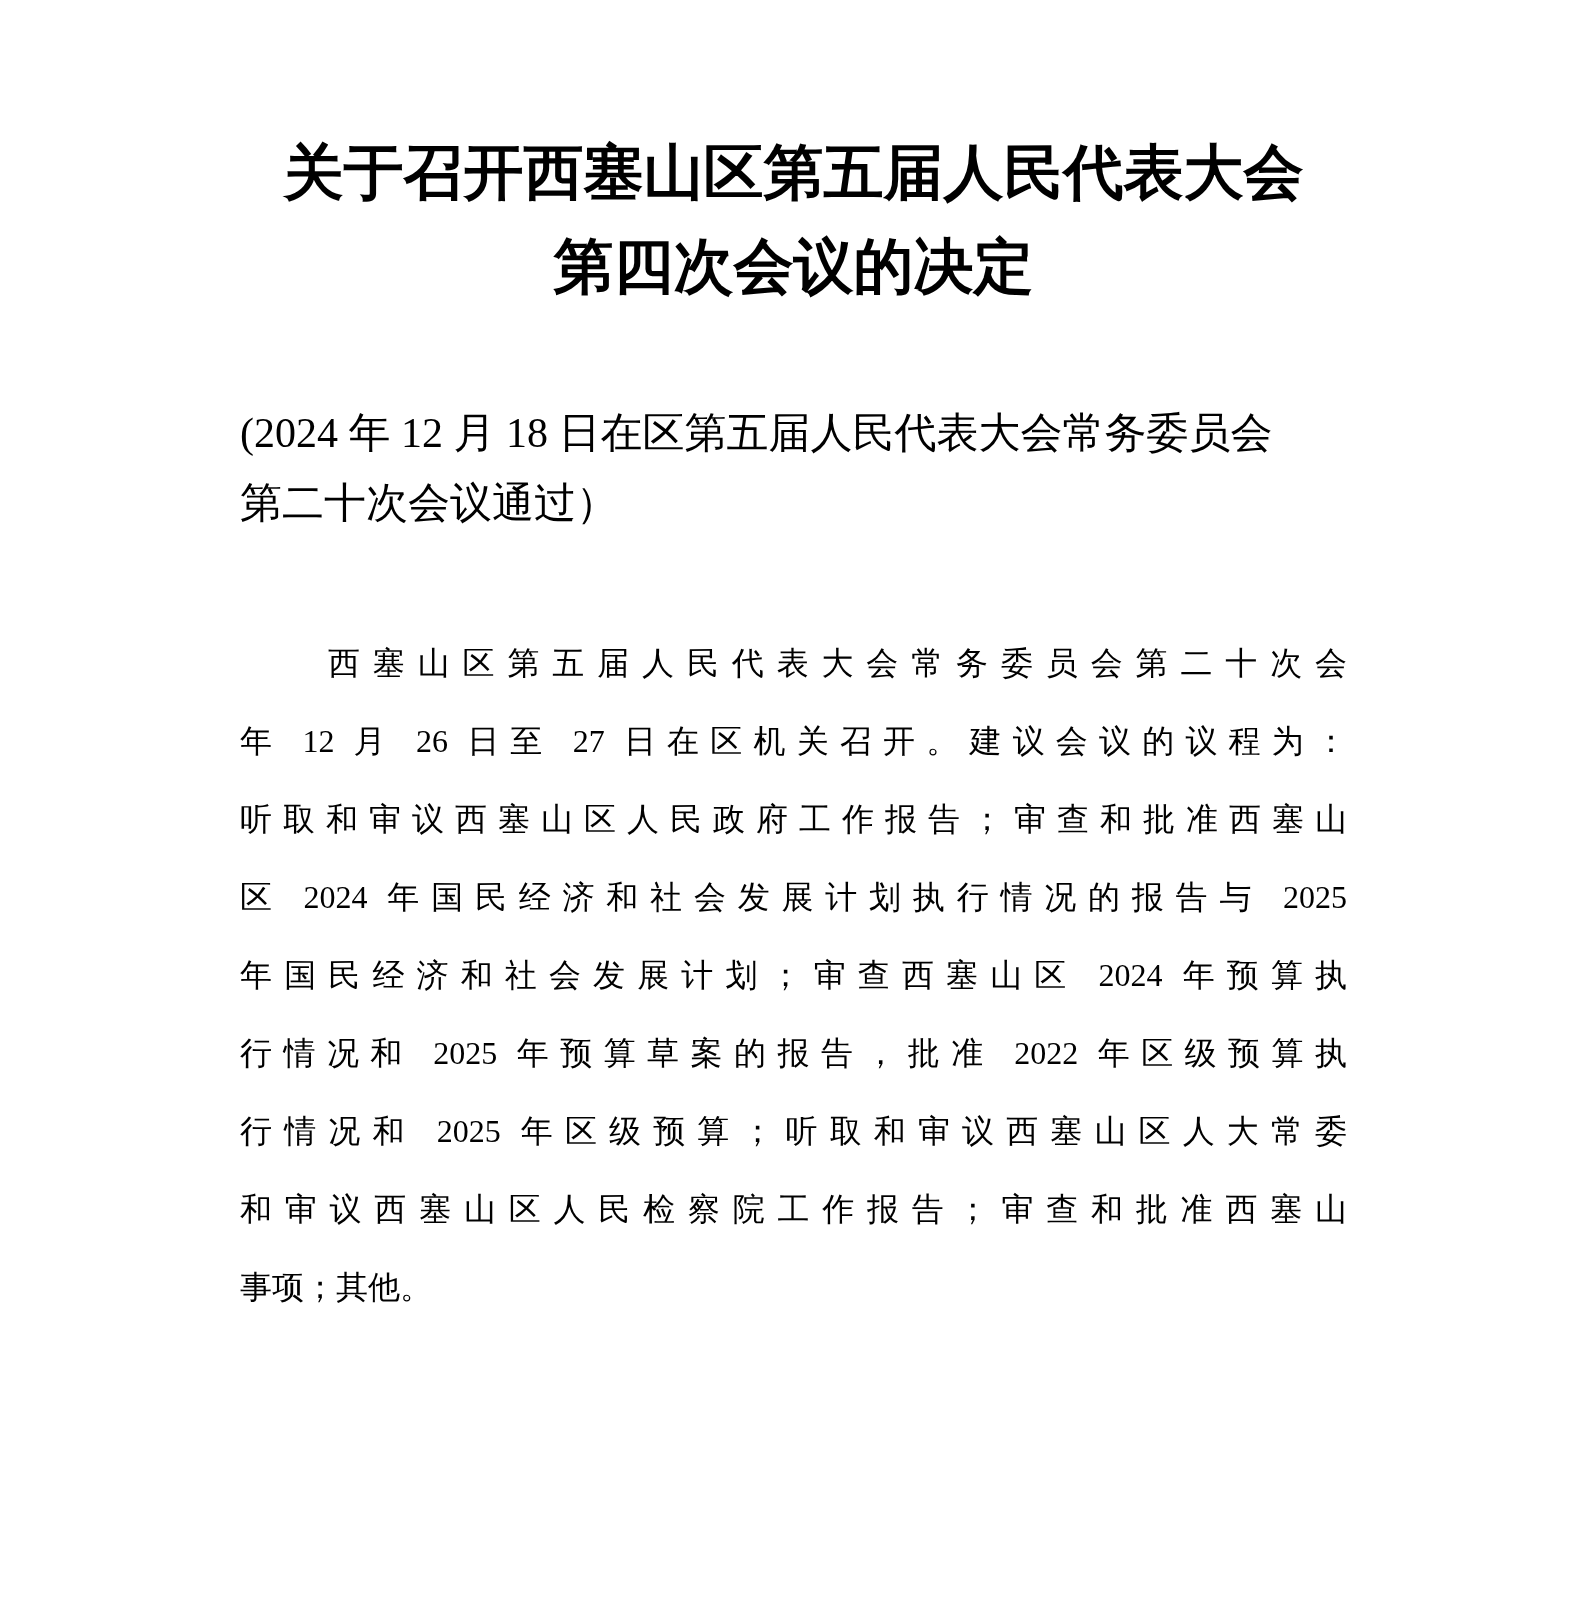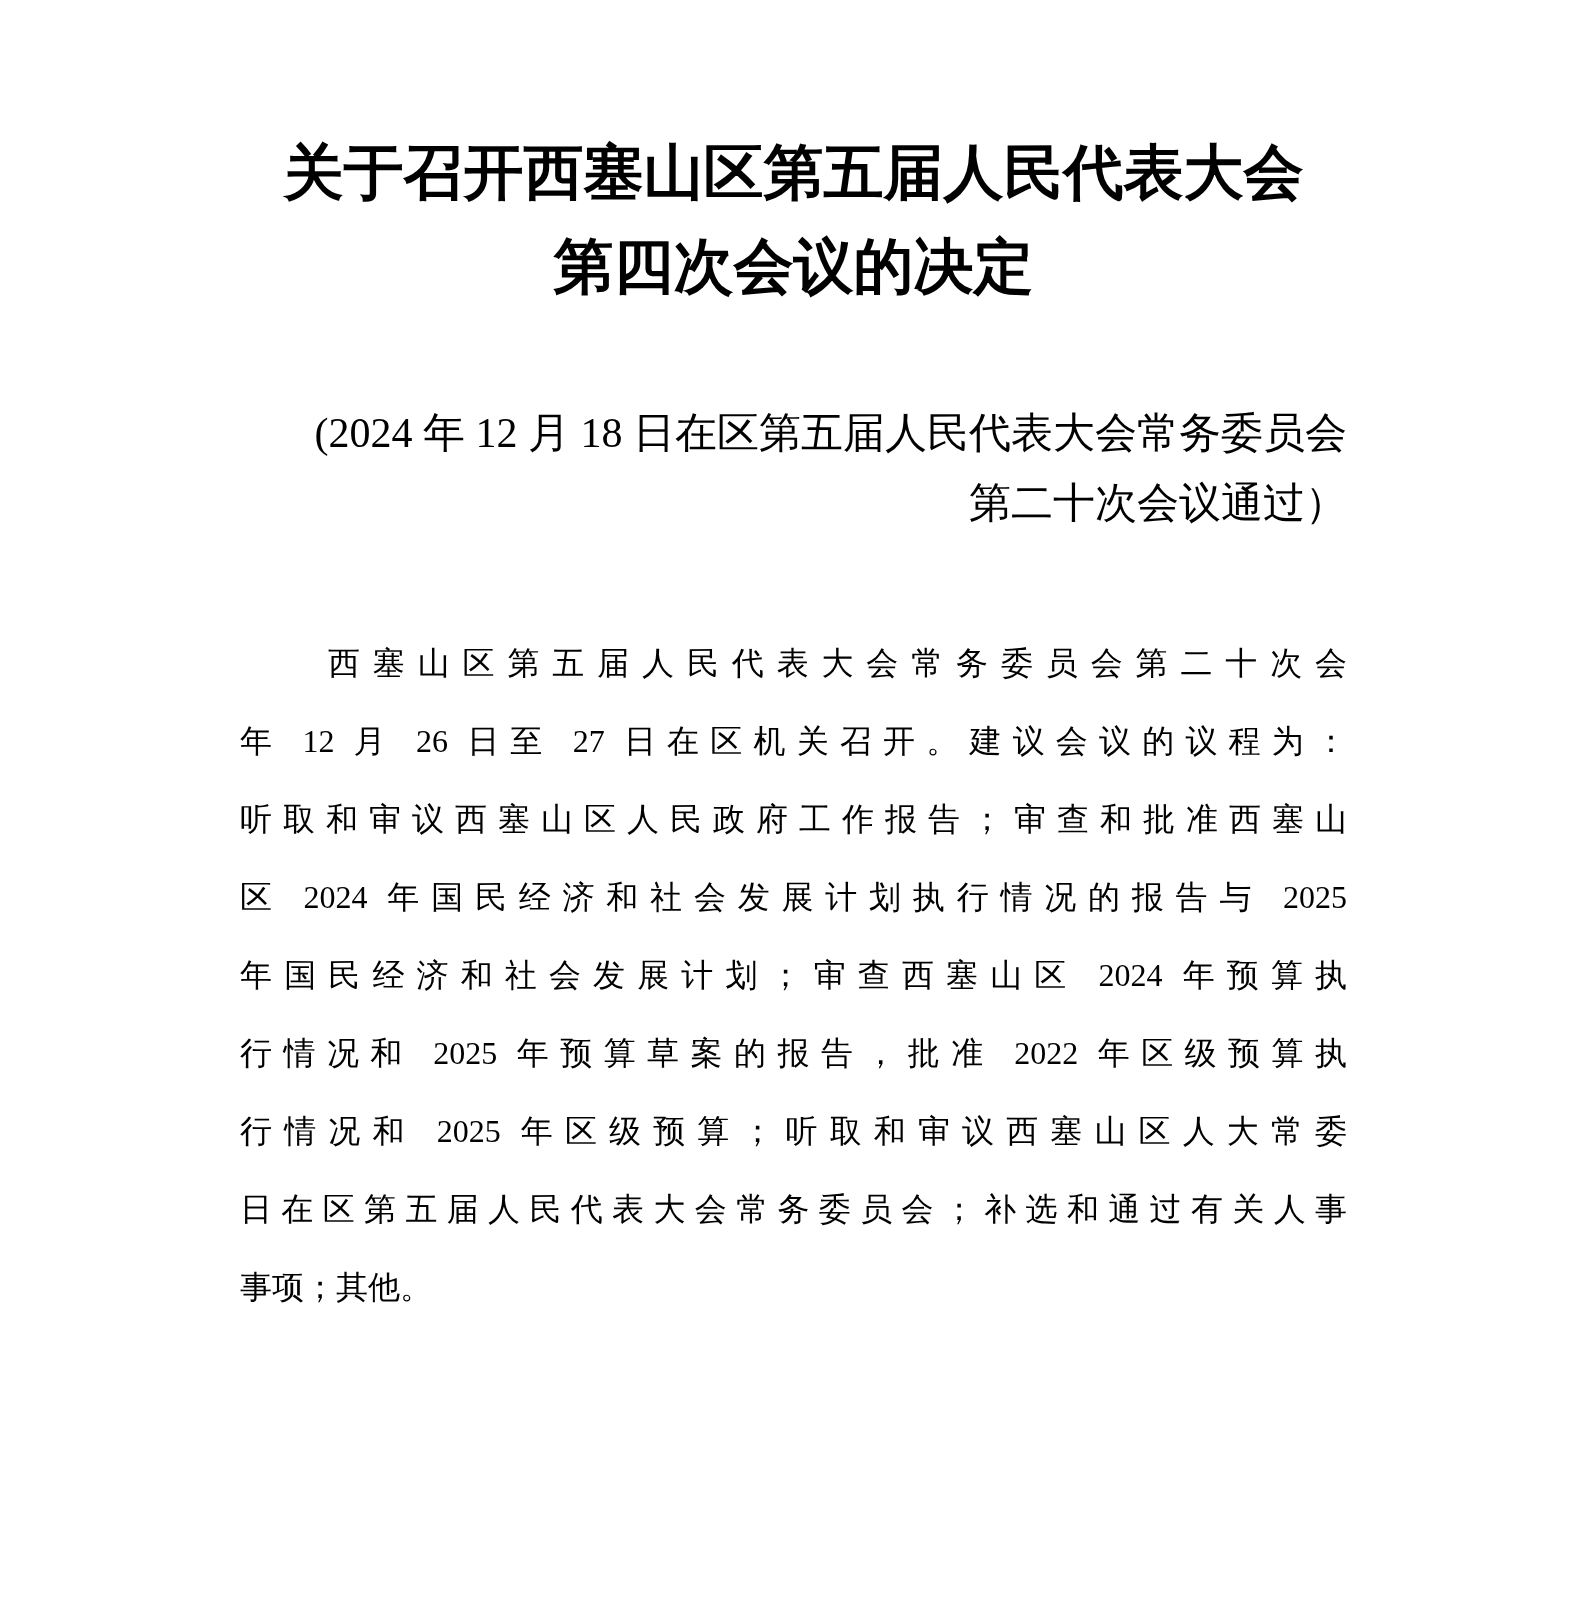--- a/index.html
+++ b/index.html
@@ -26,21 +26,21 @@
     text-align: center;
     letter-spacing: 0px;
   }
   .doc-title .title-line {
     display: block;
   }
   .doc-subtitle {
     margin-top: 84px;
     font-size: 42px;
     line-height: 70px;
-    text-align: right;
+    text-align: left;
     font-weight: 400;
   }
   .doc-subtitle .subtitle-line {
     display: block;
   }
   .doc-body {
     margin-top: 86px;
     font-size: 32px;
   }
   .body-line {
@@ -73,17 +73,17 @@
   </div>
 
   <div class="doc-body">
     <div class="body-line first-line">西塞山区第五届人民代表大会常务委员会第二十次会</div>
     <div class="body-line">年 12 月 26 日至 27 日在区机关召开。建议会议的议程为：</div>
     <div class="body-line">听取和审议西塞山区人民政府工作报告；审查和批准西塞山</div>
     <div class="body-line">区 2024 年国民经济和社会发展计划执行情况的报告与 2025</div>
     <div class="body-line">年国民经济和社会发展计划；审查西塞山区 2024 年预算执</div>
     <div class="body-line">行情况和 2025 年预算草案的报告，批准 2022 年区级预算执</div>
     <div class="body-line">行情况和 2025 年区级预算；听取和审议西塞山区人大常委</div>
-    <div class="body-line">日在区第五届人民代表大会常务委员会；补选和通过有关人事</div>
+    <div class="body-line">和审议西塞山区人民检察院工作报告；审查和批准西塞山</div>
     <div class="body-line last-line">事项；其他。</div>
   </div>
 
 </div>
 
 </body></html>

